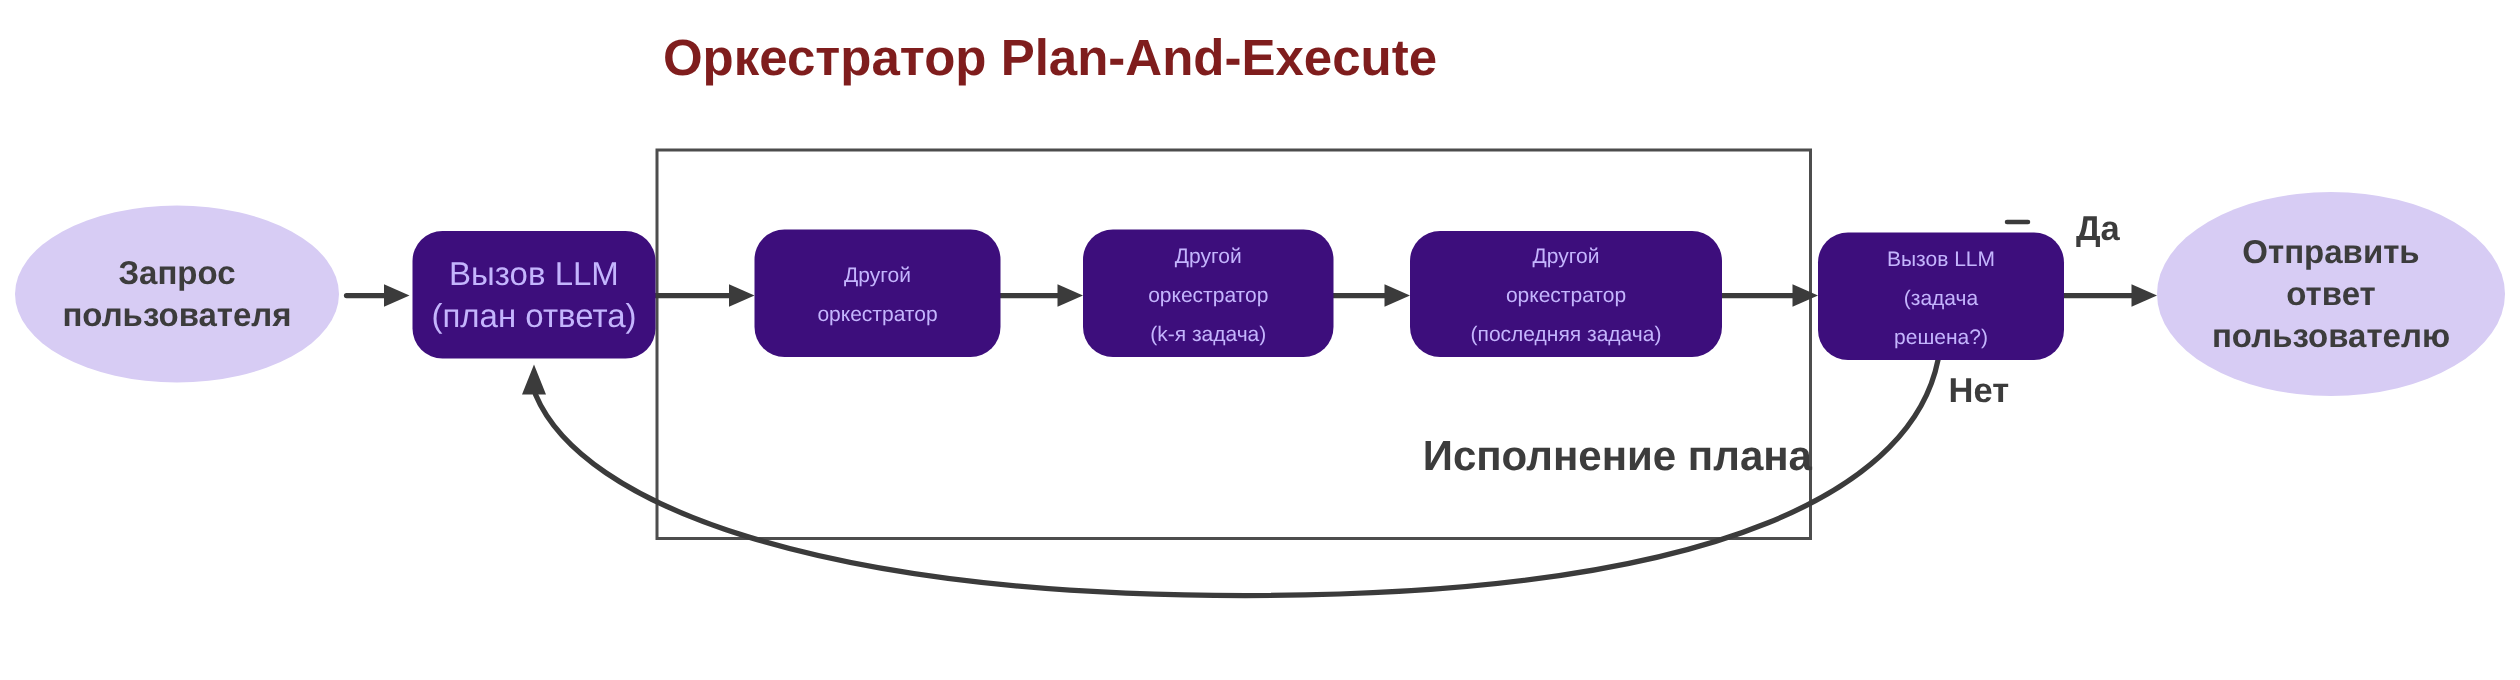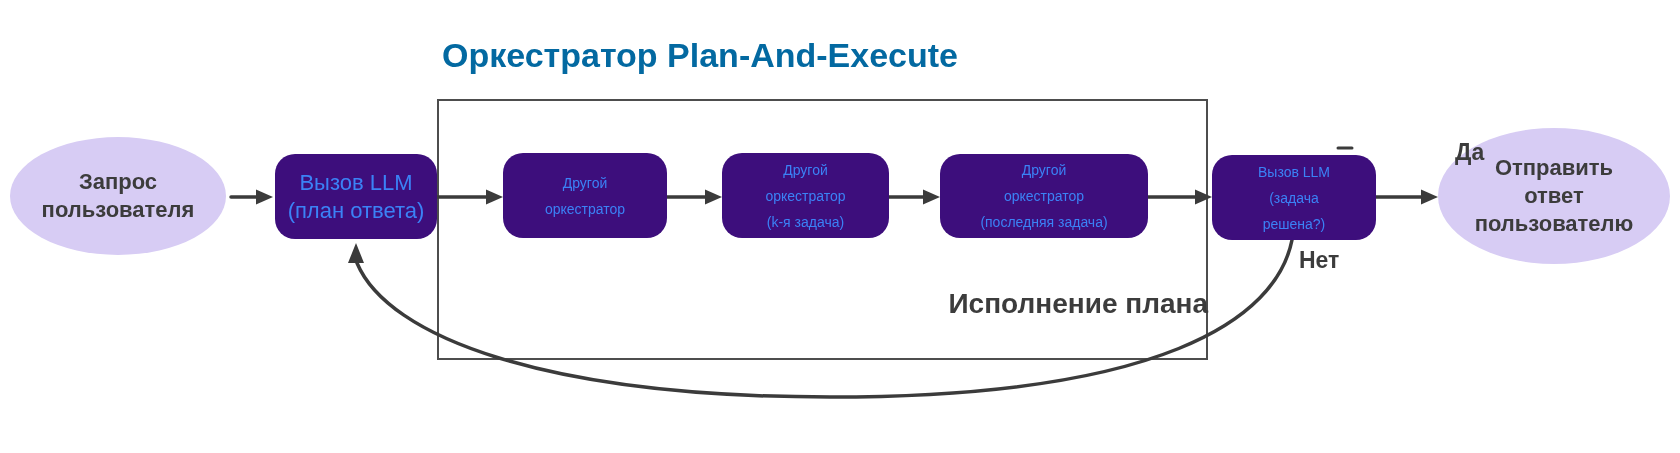--- a/index.html
+++ b/index.html
@@ -8,23 +8,22 @@
     position: relative;
     overflow: hidden;
     font-family: "Liberation Sans", sans-serif;
     color: #3C3C3C;
   }
   .title {
     position: absolute;
     left: 300px; top: 20px; width: 800px;
     text-align: center;
     font-size: 34px; font-weight: 700;
-    color: #0369a1;
+    color: #7f1d1d;
     z-index: 4;
-    margin-top: 16px;
   }
   .container-box {
     position: absolute;
     left: 437px; top: 99px; width: 771px; height: 261px;
     border: 2px solid #4D4D4D;
     background: transparent;
     box-sizing: border-box;
     z-index: 1;
   }
   .container-label {
@@ -46,21 +45,21 @@
   .terminal {
     background: #D7CCF4;
     border-radius: 50%;
     color: #3C3C3C;
     font-weight: 700;
     font-size: 22px; line-height: 28px;
   }
   .box {
     background: #3D0E7C;
     border-radius: 20px;
-    color: #3b82f6;
+    color: #c4b5fd;
     font-weight: 400;
   }
   .box.two-line { font-size: 22px; line-height: 28px; }
   .box.three-line { font-size: 14px; line-height: 26px; }
   .edge-label {
     position: absolute;
     font-size: 23px; font-weight: 700;
     color: #3C3C3C;
     z-index: 4;
   }
@@ -146,14 +145,14 @@
   <div>оркестратор</div>
   <div>(последняя задача)</div>
 </div>
 
 <div class="node box three-line" style="left:1212px; top:155px; width:164px; height:85px;">
   <div>Вызов LLM</div>
   <div>(задача</div>
   <div>решена?)</div>
 </div>
 
-<div class="edge-label" style="left:1455px; top:139px;">Да</div>
+<div class="edge-label" style="left:1384px; top:139px;">Да</div>
 <div class="edge-label" style="left:1299px; top:247px;">Нет</div>
 
 </body></html>

